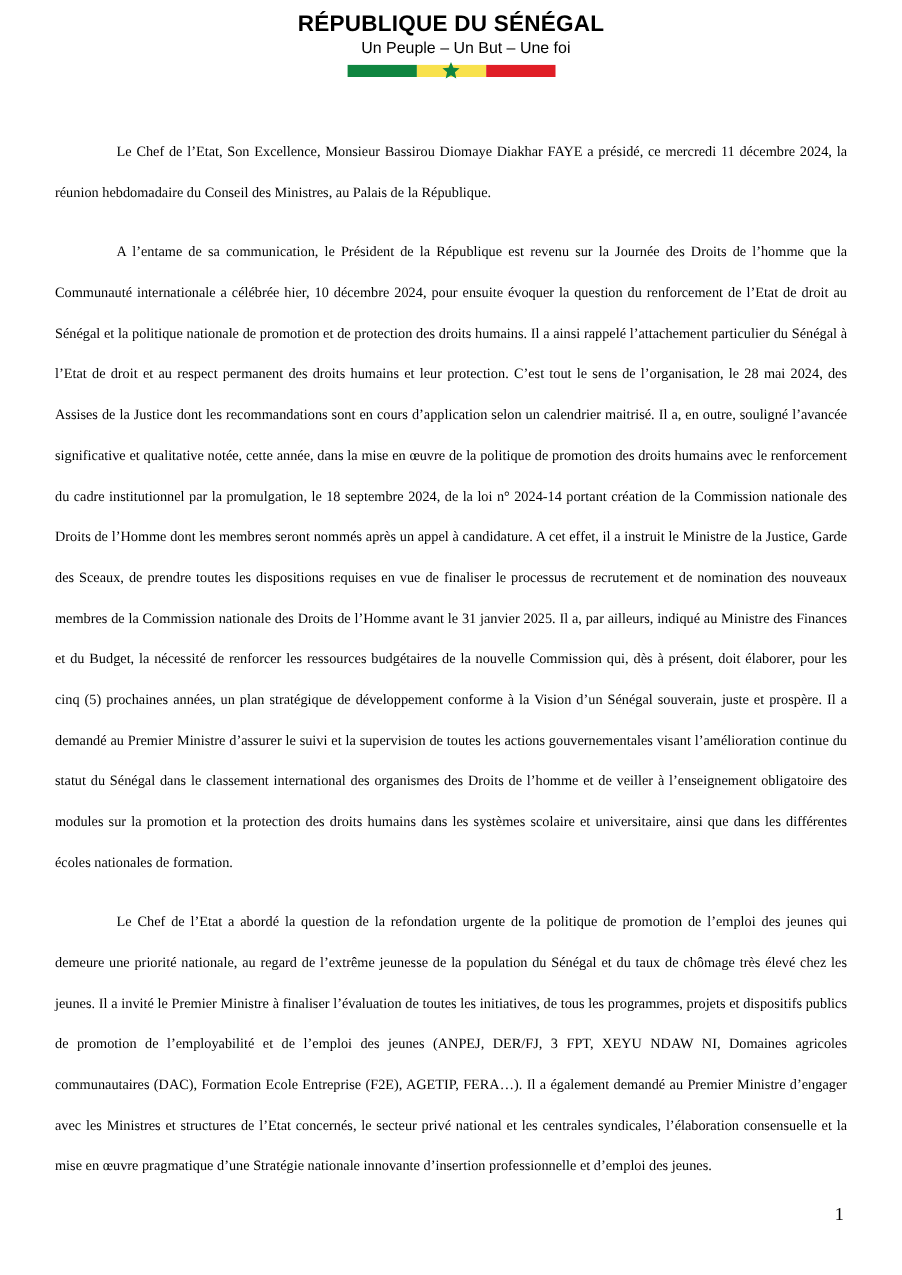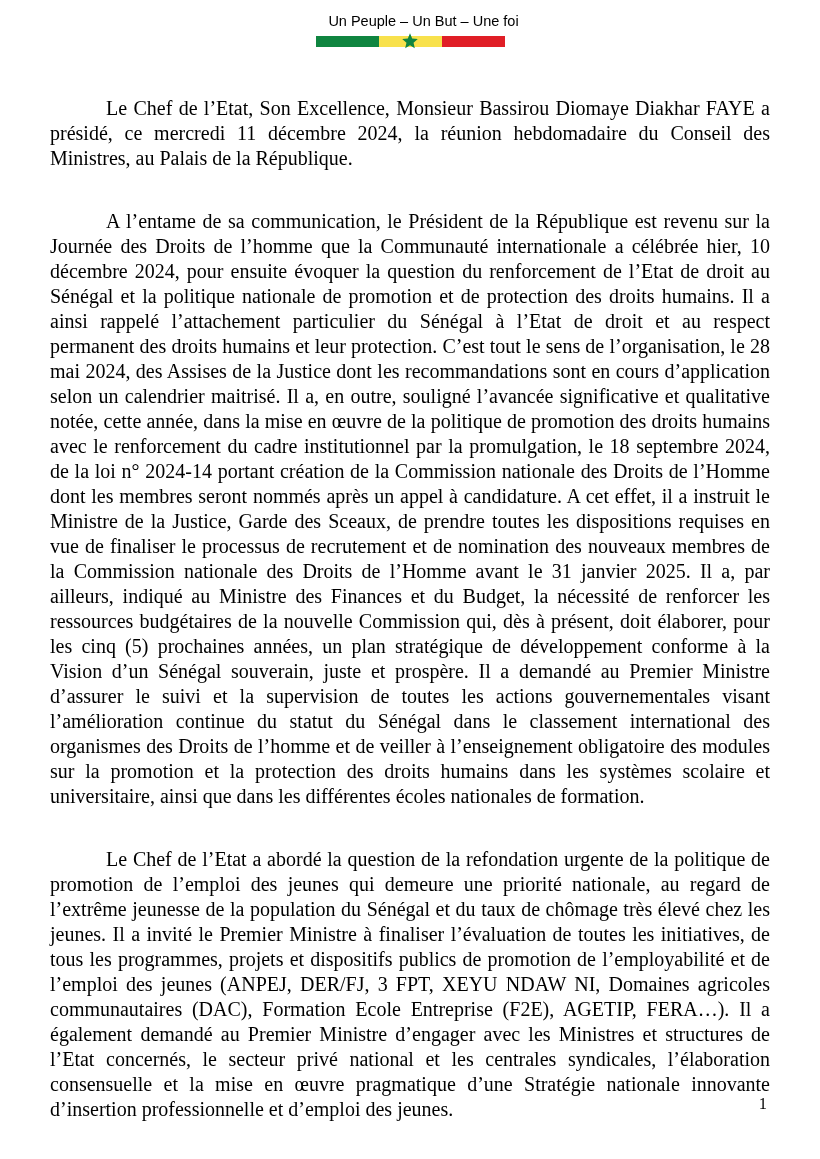--- a/index.html
+++ b/index.html
@@ -86,27 +86,27 @@
   
   .body-area {
     margin: 0 50px 0 50px;
     width: 720px;
     padding-top: 21px;
   }
   p.para {
     margin: 0;
     text-align: justify;
     text-justify: inter-word;
-    font-size: 20px;
-    line-height: 25px;
+    font-size: 13px;
+    line-height: 37px;
     text-indent: 56px;
     hyphens: none;
   }
   p.para + p.para {
-    margin-top: 38px;
+    margin-top: 17px;
   }
   p.para.space-before-large {
     margin-top: 52px;
   }
 
   
   .page-number {
     position: absolute;
     right: 53px;
     bottom: 45px;
@@ -114,20 +114,21 @@
     font-size: 16.5px;
     color: #000000;
   }
 </style>
 </head>
 <body>
 
 <div class="page">
 
   <div class="letterhead">
+    <div class="lh-country">RÉPUBLIQUE DU SÉNÉGAL</div>
     <div class="lh-motto">Un Peuple – Un But – Une foi</div>
 
     <div class="flagbar-wrap">
       <div class="flagbar">
         <div class="flag-green"></div>
         <div class="flag-yellow"></div>
         <div class="flag-red"></div>
         <div class="flag-star">
           <svg width="17" height="17" viewBox="0 0 24 24" aria-hidden="true">
             <polygon fill="currentColor" points="12,1.2 15.1,8.6 23,9.3 17,14.5 18.8,22.3 12,18.1 5.2,22.3 7,14.5 1,9.3 8.9,8.6"></polygon>

